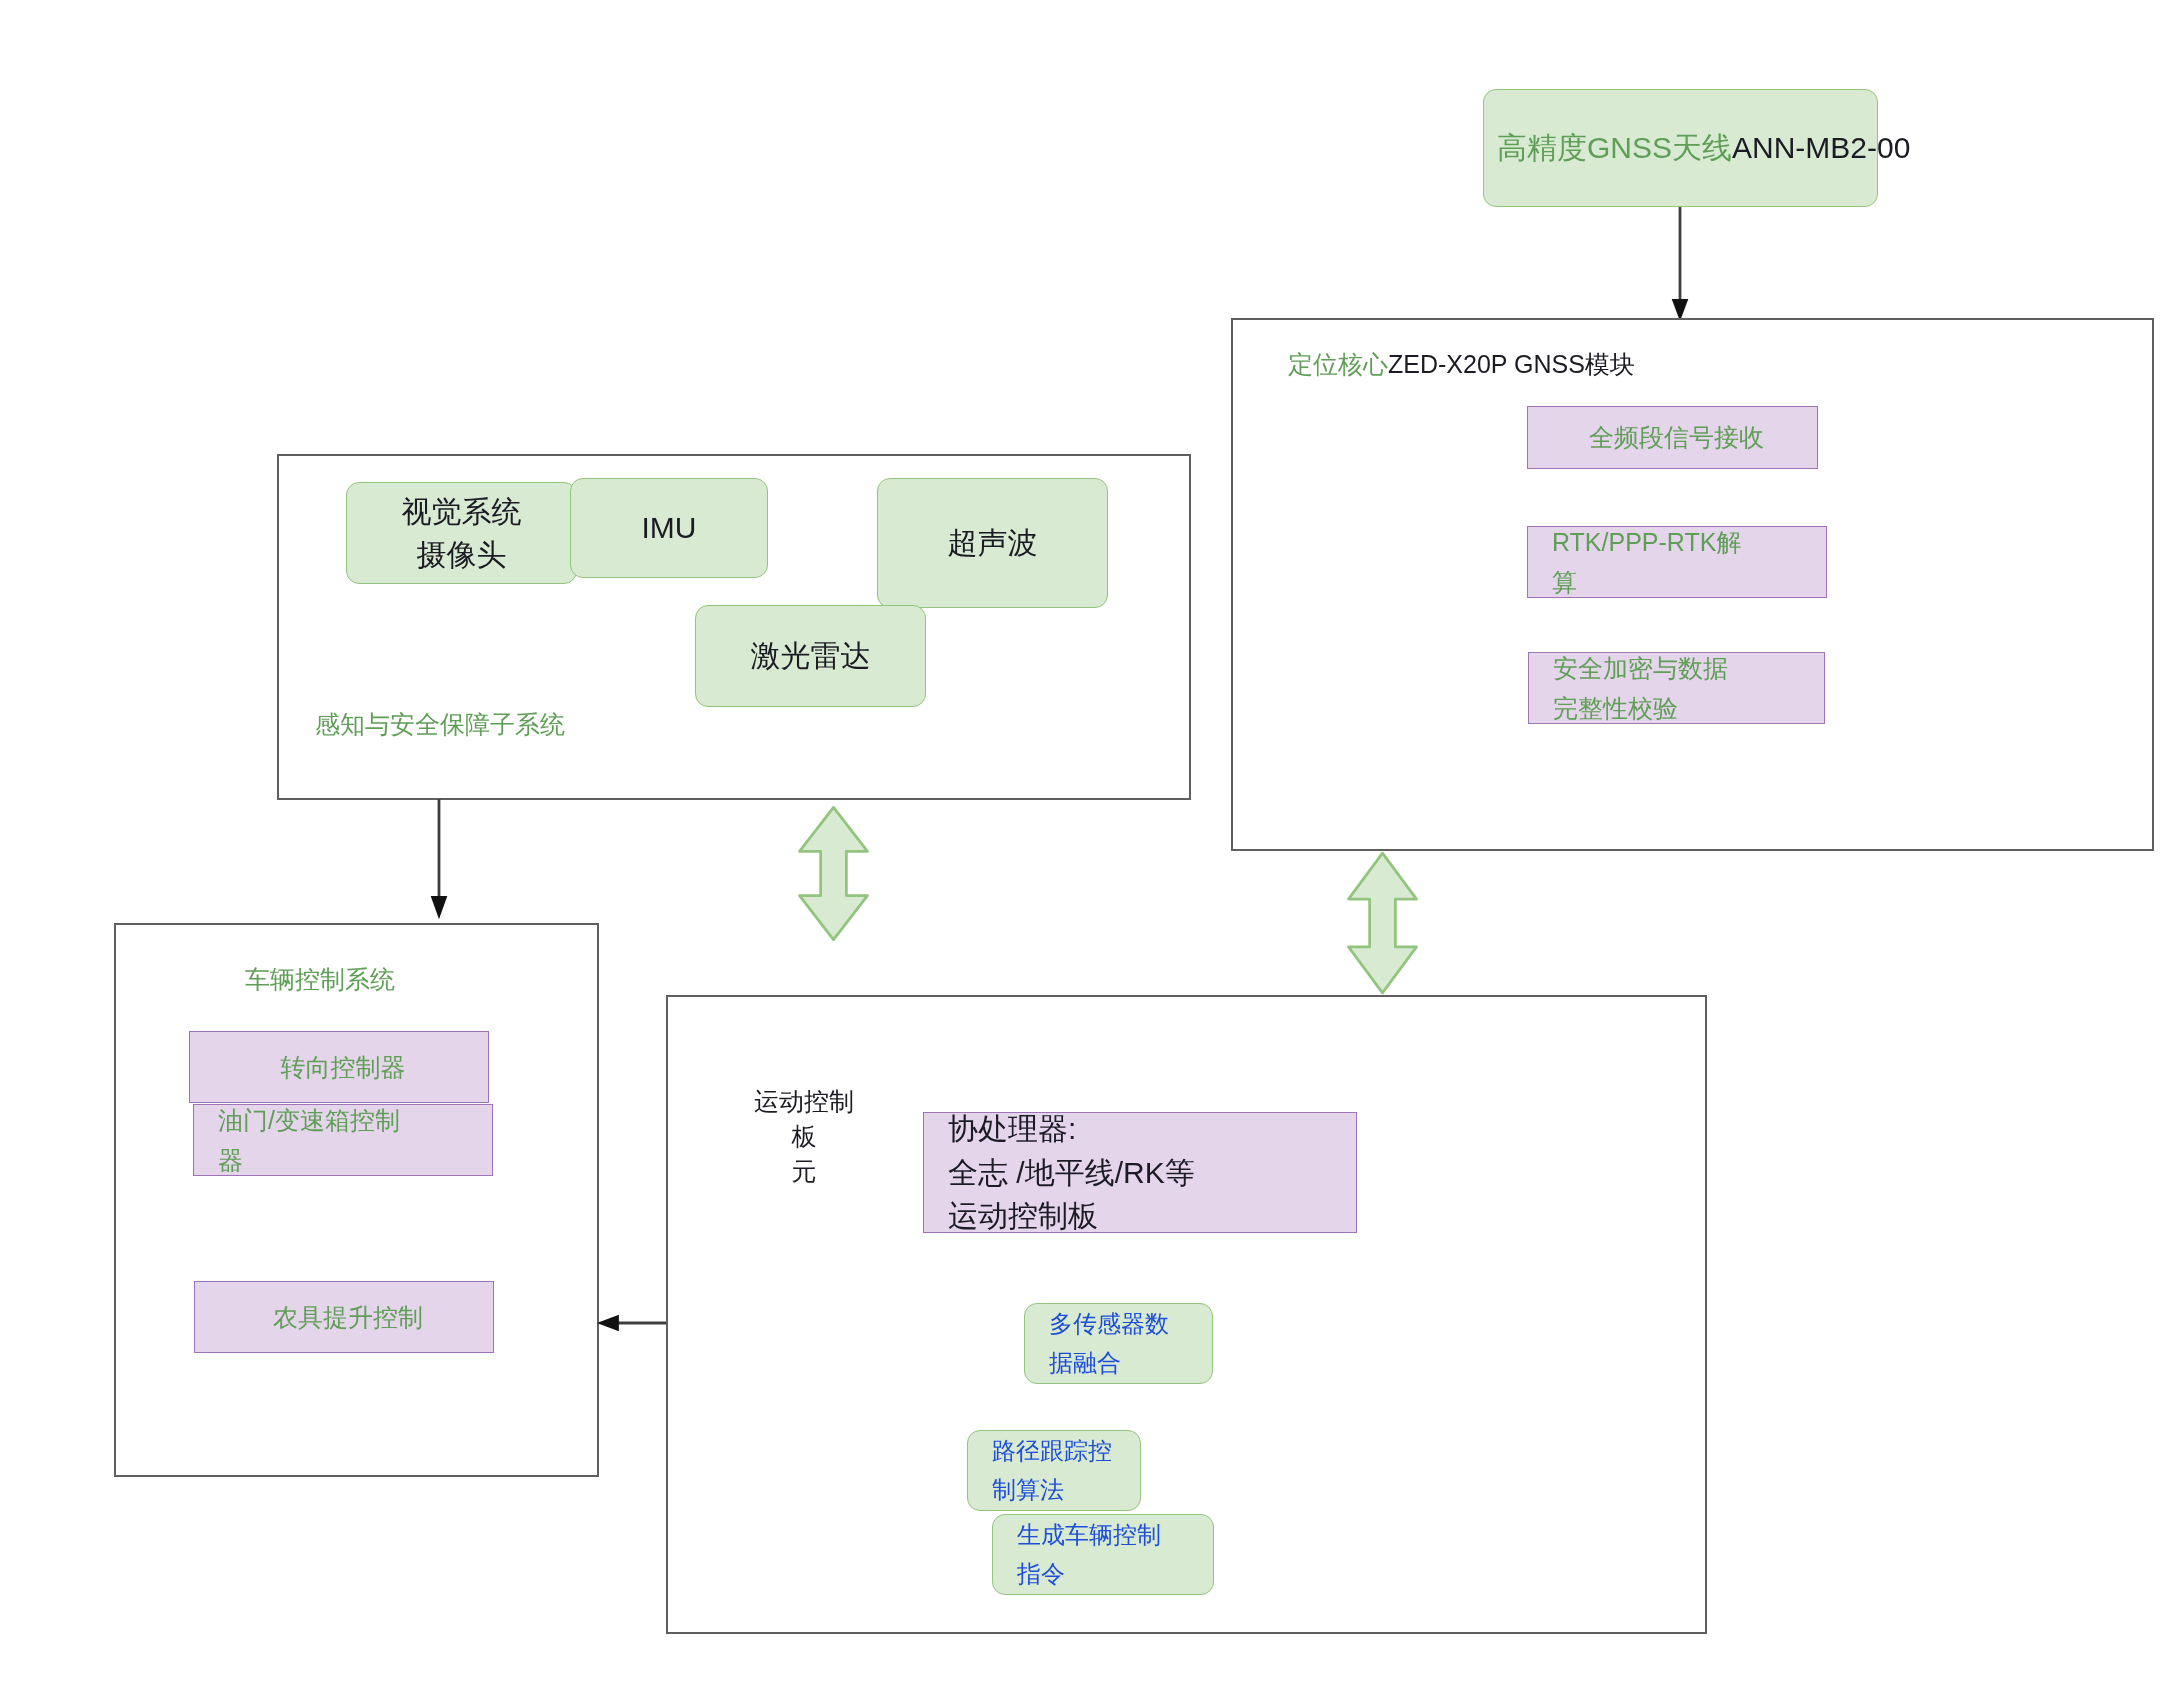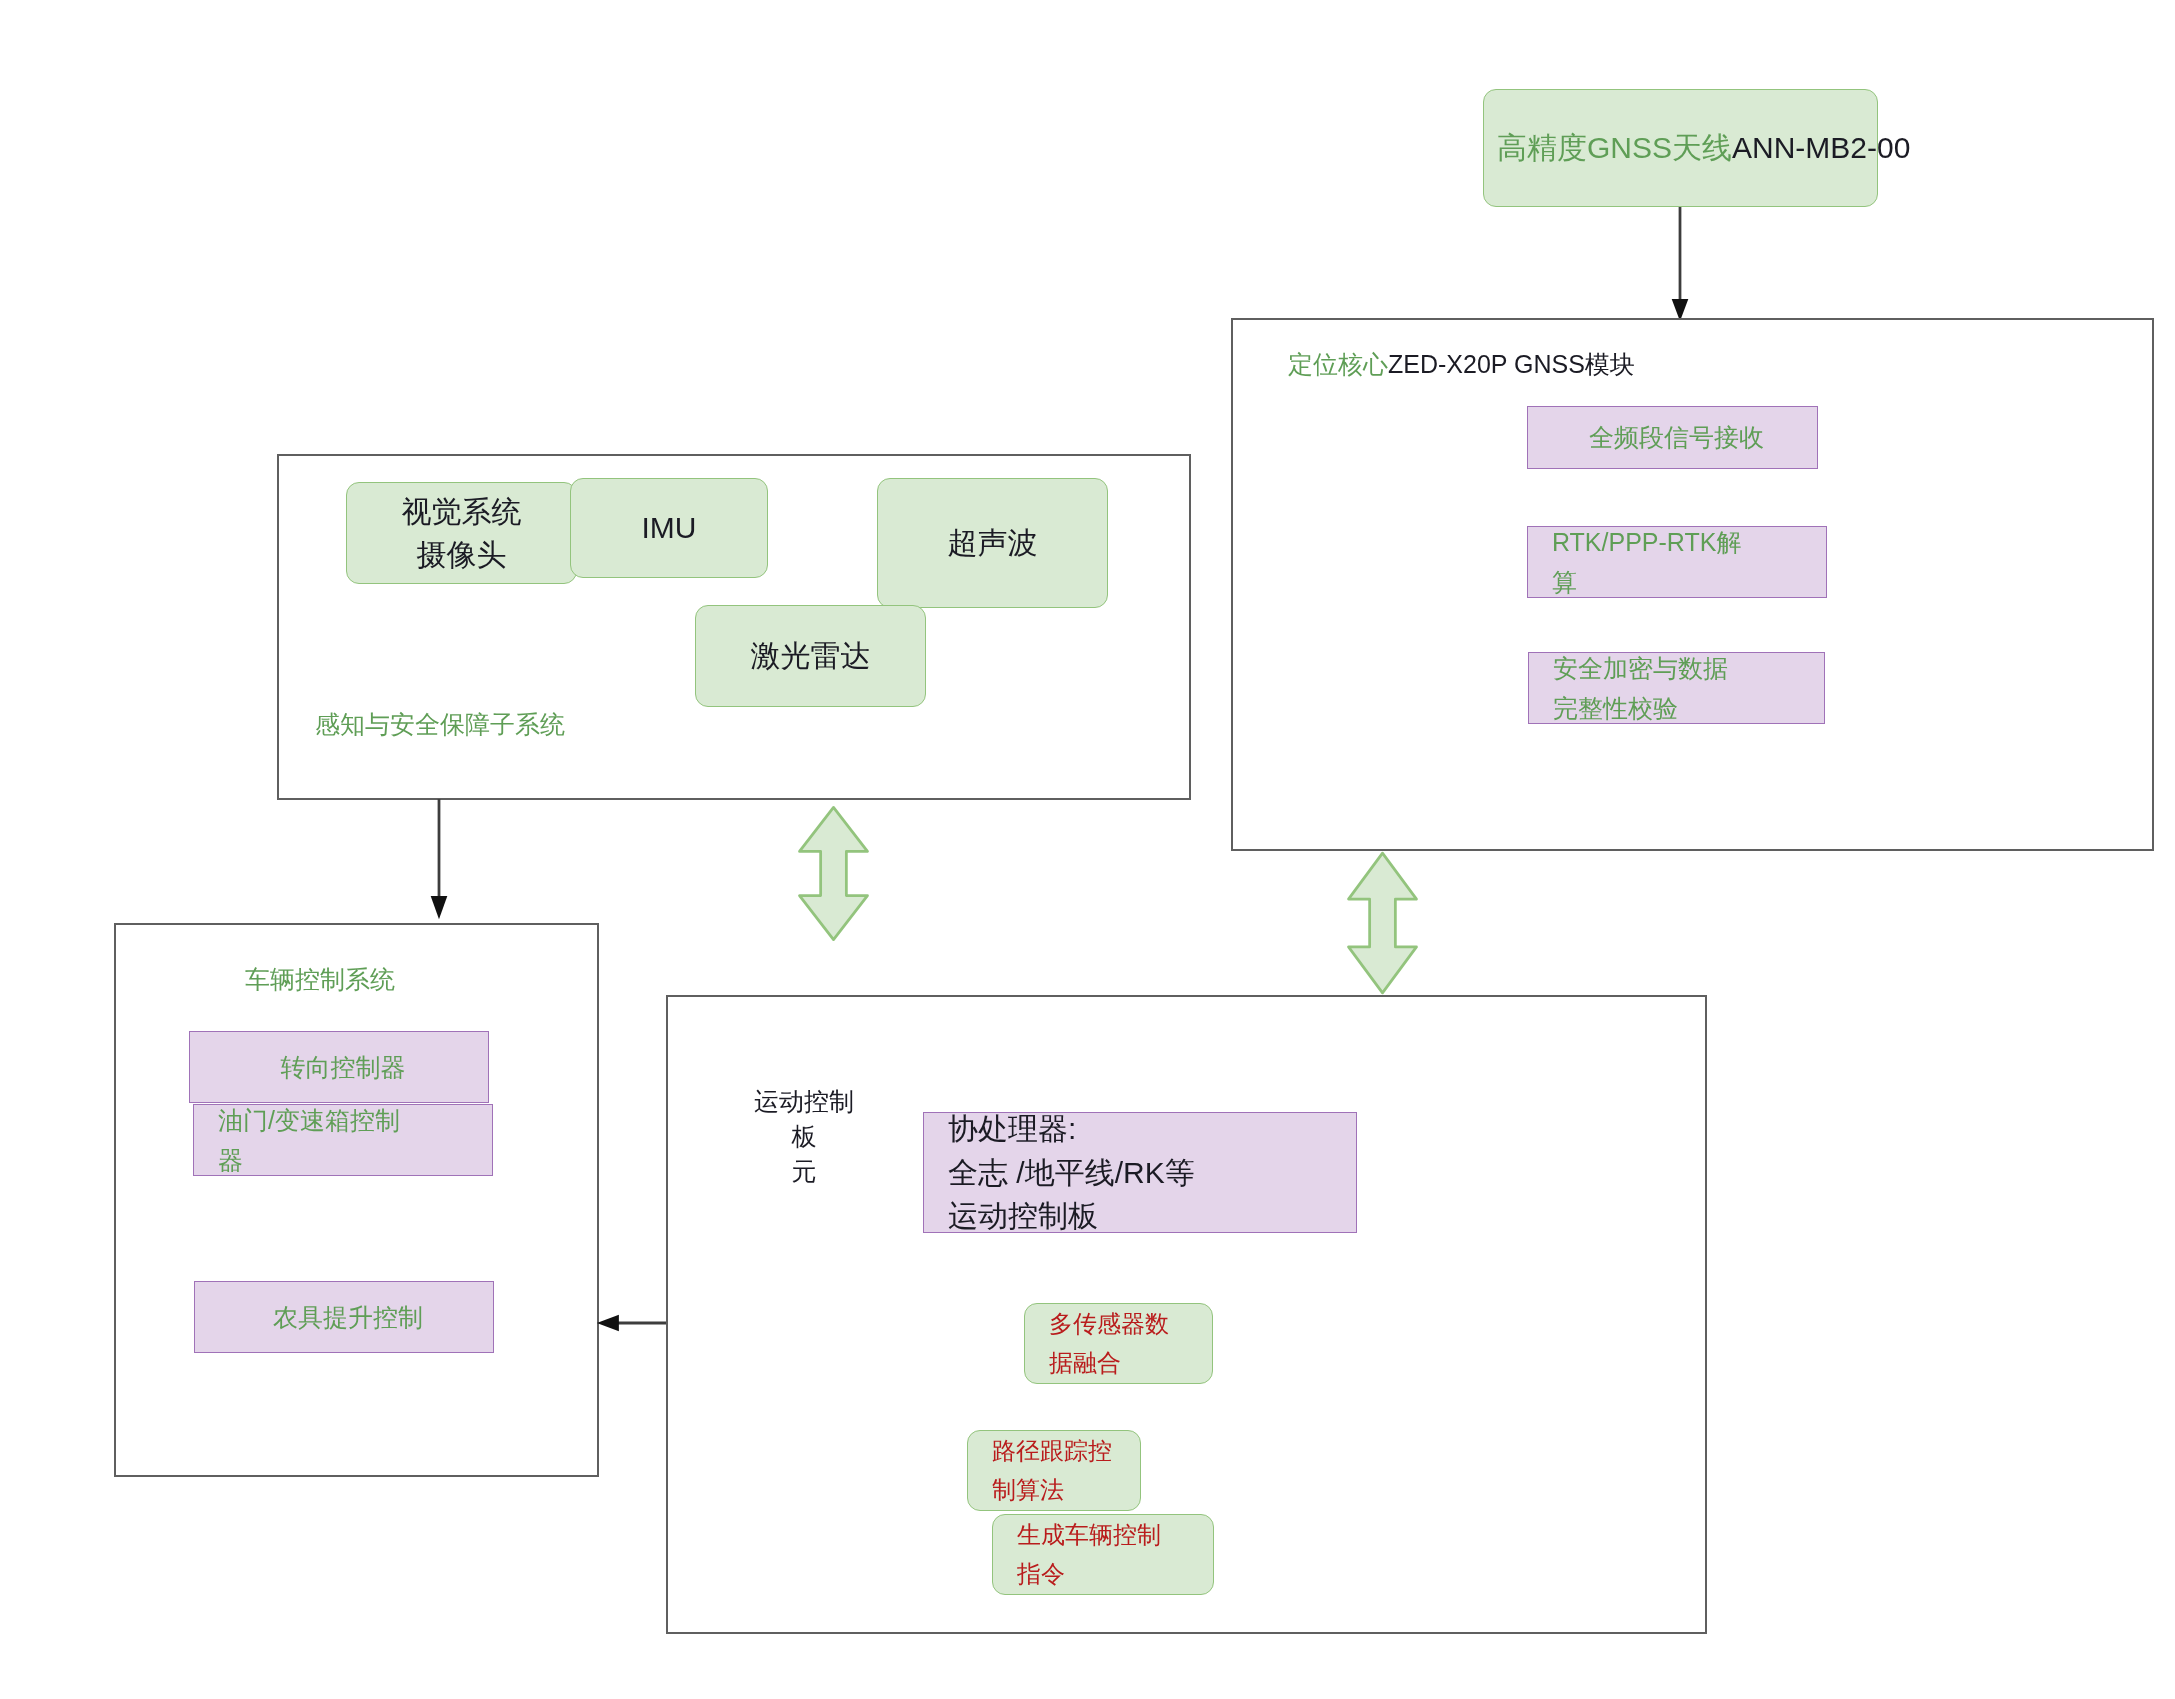--- a/index.html
+++ b/index.html
@@ -41,21 +41,21 @@
     box-sizing:border-box;
     display:flex;
     align-items:center;
   }
   .purple-node.center{text-align:center;padding-left:8px;}
   .purple-node.left{justify-content:flex-start;}
 
   
   .t-dark{color:#1b1b24;font-size:30px;line-height:1.45;font-weight:400;}
   .t-green{color:#5f9e56;font-size:25px;line-height:1.62;font-weight:400;}
-  .t-green-sm{color:#b91c1c;font-size:24px;line-height:1.62;font-weight:400;}
+  .t-green-sm{color:#1d4ed8;font-size:24px;line-height:1.62;font-weight:400;}
 
   .node-label{display:block;width:100%;padding:0 24px;box-sizing:border-box;white-space:pre-line;}
   .node-label.center{padding:0 13px;text-align:center;}
 
   .section-title{
     position:absolute;
     color:#5f9e56;
     font-size:25px;
     line-height:1.4;
     white-space:pre-line;

